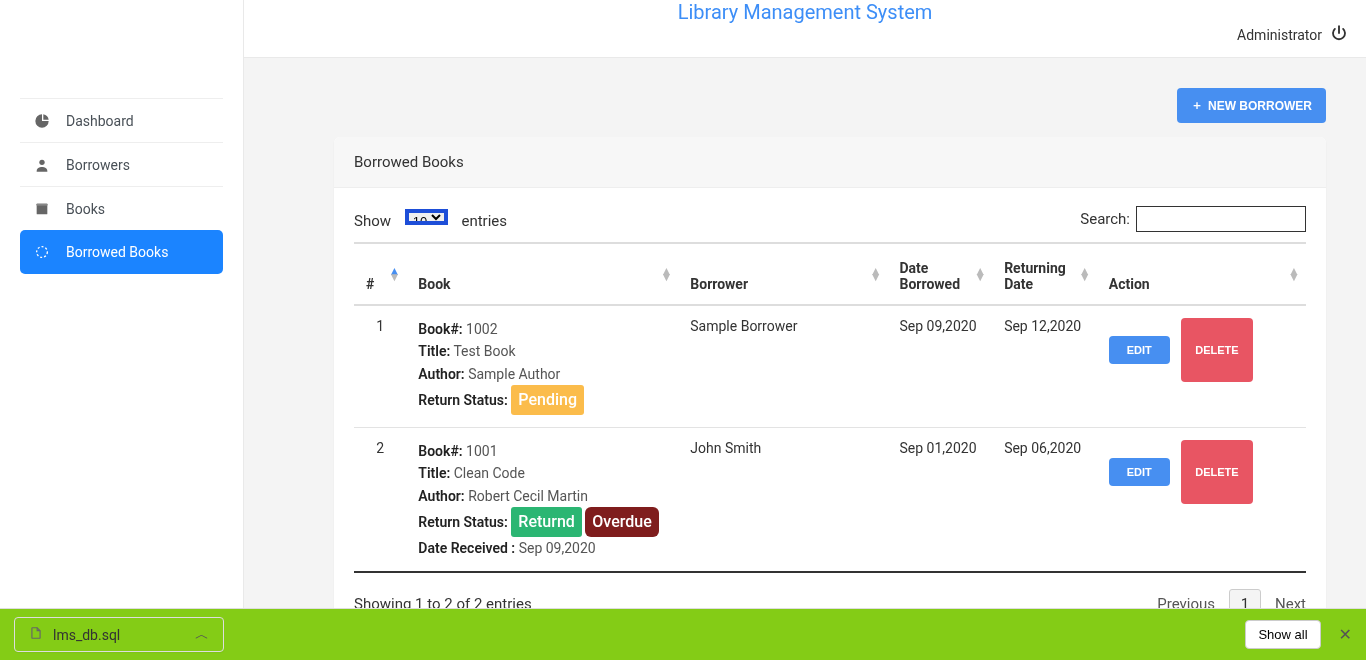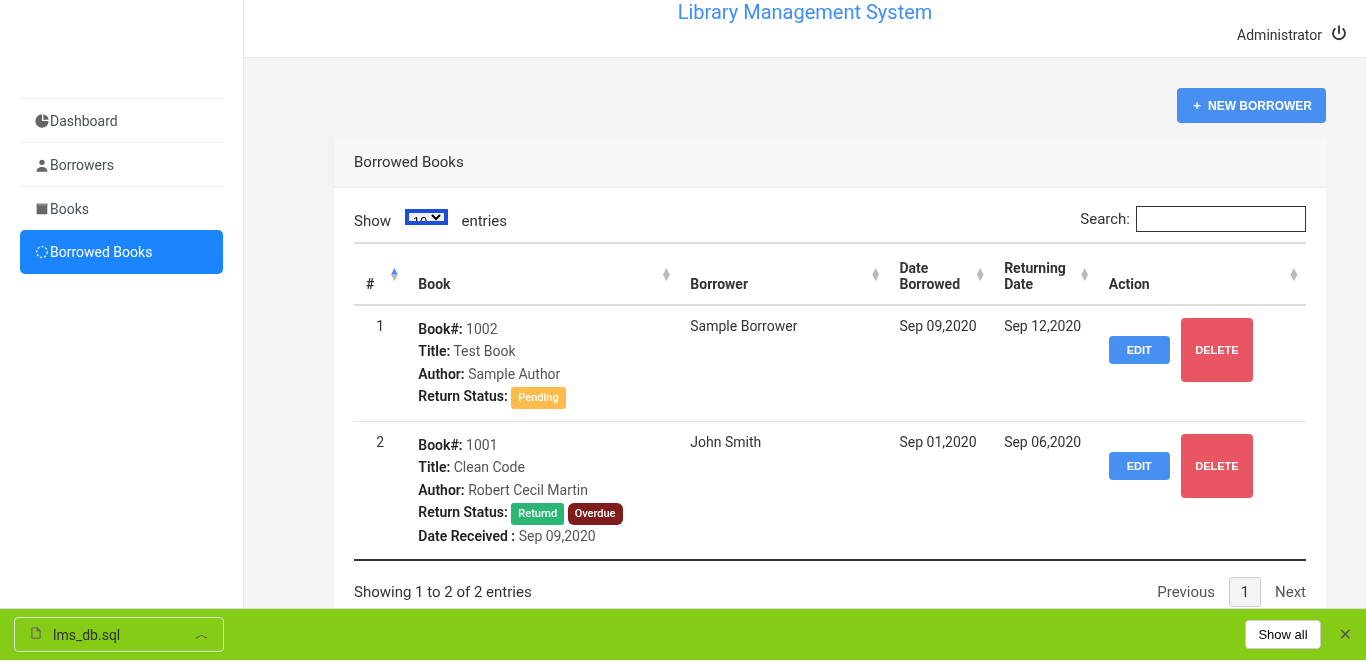--- a/index.html
+++ b/index.html
@@ -6,21 +6,21 @@
 body { font-family: -apple-system, BlinkMacSystemFont, "Segoe UI", Roboto, sans-serif; font-size: 14px; color: #333; background: #fff; width: 1366px; height: 664px; overflow: hidden; position: relative; }
 
 .topbar { position: absolute; top: 0; left: 244px; right: 0; height: 58px; border-bottom: 1px solid #e9e9e9; background: #fff; display: flex; align-items: center; padding: 0 18px; flex-direction: column; }
 .app-title { color: #3d8ef7; font-size: 20px; font-weight: 400; }
 .topbar-right { margin-left: auto; display: flex; align-items: center; gap: 8px; }
 .admin-label { color: #333; }
 .power-icon { width: 18px; height: 18px; }
 
 .sidebar { position: absolute; top: 0; left: 0; width: 244px; height: 612px; background: #fff; border-right: 1px solid #e9e9e9; padding-top: 98px; }
 .sidebar-inner { padding: 0 20px; }
-.nav-item { display: flex; align-items: center; height: 44px; padding: 0 14px; color: #495057; cursor: pointer; border-top: 1px solid #eee; }
+.nav-item { display: flex; align-items: center; gap: 16px; height: 44px; padding: 0 14px; color: #495057; cursor: pointer; border-top: 1px solid #eee; }
 .nav-item:first-child { border-top: 1px solid #eee; }
 .nav-item.active { background: #1b84ff; color: #fff; border-radius: 5px; border-top: none; }
 .nav-item .icon { width: 16px; height: 16px; display: flex; align-items: center; justify-content: center; }
 .nav-item .icon svg { width: 16px; height: 16px; }
 
 .content { position: absolute; top: 58px; left: 244px; right: 0; bottom: 52px; background: #f4f4f4; overflow: auto; padding: 30px 40px 30px 30px; }
 .content-inner { background: transparent; }
 .new-borrower-wrap { display: flex; justify-content: flex-end; margin-bottom: 14px; }
 .btn-primary { background: #478ff1; color: #fff; border: none; border-radius: 4px; padding: 9px 14px; font-size: 12px; font-weight: 700; cursor: pointer; display: inline-flex; align-items: center; gap: 5px; }
 .btn-primary .plus { font-size: 12px; font-weight: 700; }
@@ -43,21 +43,21 @@
 table.datatable tbody { border-bottom: 2px solid #333; display: table-row-group; }
 .col-num { width: 50px; text-align: center; }
 .col-book { width: 260px; }
 .col-borrower { width: 200px; }
 .col-date { width: 100px; }
 .col-return { width: 100px; }
 .col-action { width: 200px; }
 
 .kv b { font-weight: 600; color: #222; }
 .kv { color: #555; line-height: 1.6; }
-.badge { display: inline-block; color: #fff; font-size: 11px; padding: 2px 7px; border-radius: 3px; font-weight: 500; }
+.badge { display: inline-block; color: #fff; font-size: 16px; padding: 2px 7px; border-radius: 3px; font-weight: 500; }
 .badge-pending { background: #fbbc4b; }
 .badge-returned { background: #2bb673; }
 .badge-overdue { background: #7f1d1d; border-radius: 6px; }
 
 .btn-edit { background: #478ff1; color: #fff; border: none; border-radius: 4px; padding: 8px 18px; font-size: 11px; font-weight: 700; cursor: pointer; }
 .btn-delete { background: #e85563; color: #fff; border: none; border-radius: 4px; padding: 26px 14px; font-size: 11px; font-weight: 700; cursor: pointer; margin-left: 8px; }
 
 .table-footer { display: flex; justify-content: space-between; align-items: center; margin-top: 16px; font-size: 15px; color: #333; }
 .paginate { display: flex; align-items: center; gap: 14px; }
 .paginate .page { border: 1px solid #ccc; background: #f4f4f4; width: 32px; height: 30px; display: flex; align-items: center; justify-content: center; border-radius: 3px; cursor: pointer; }

